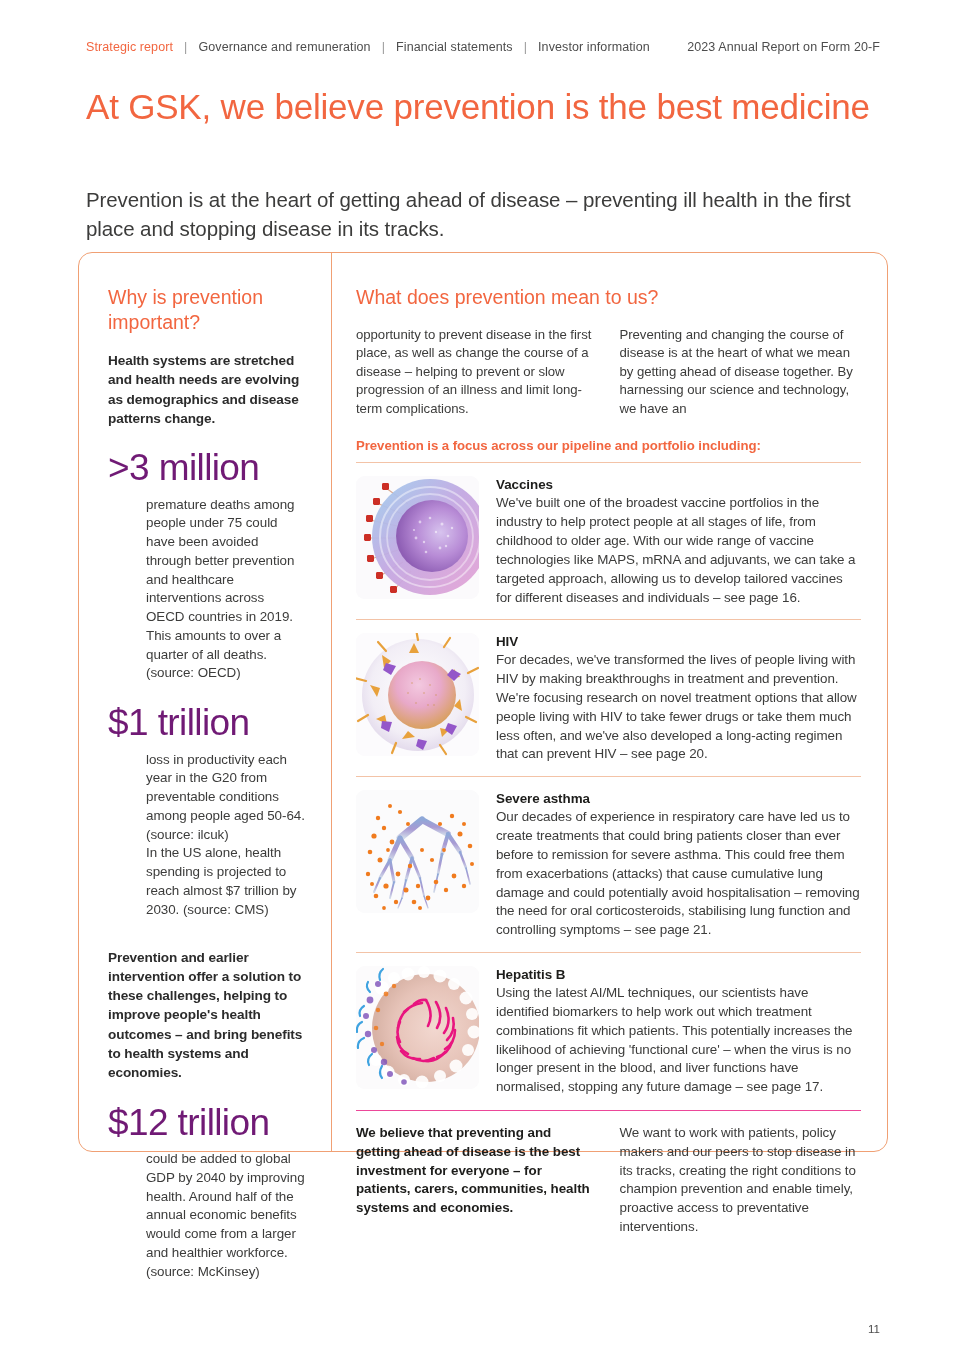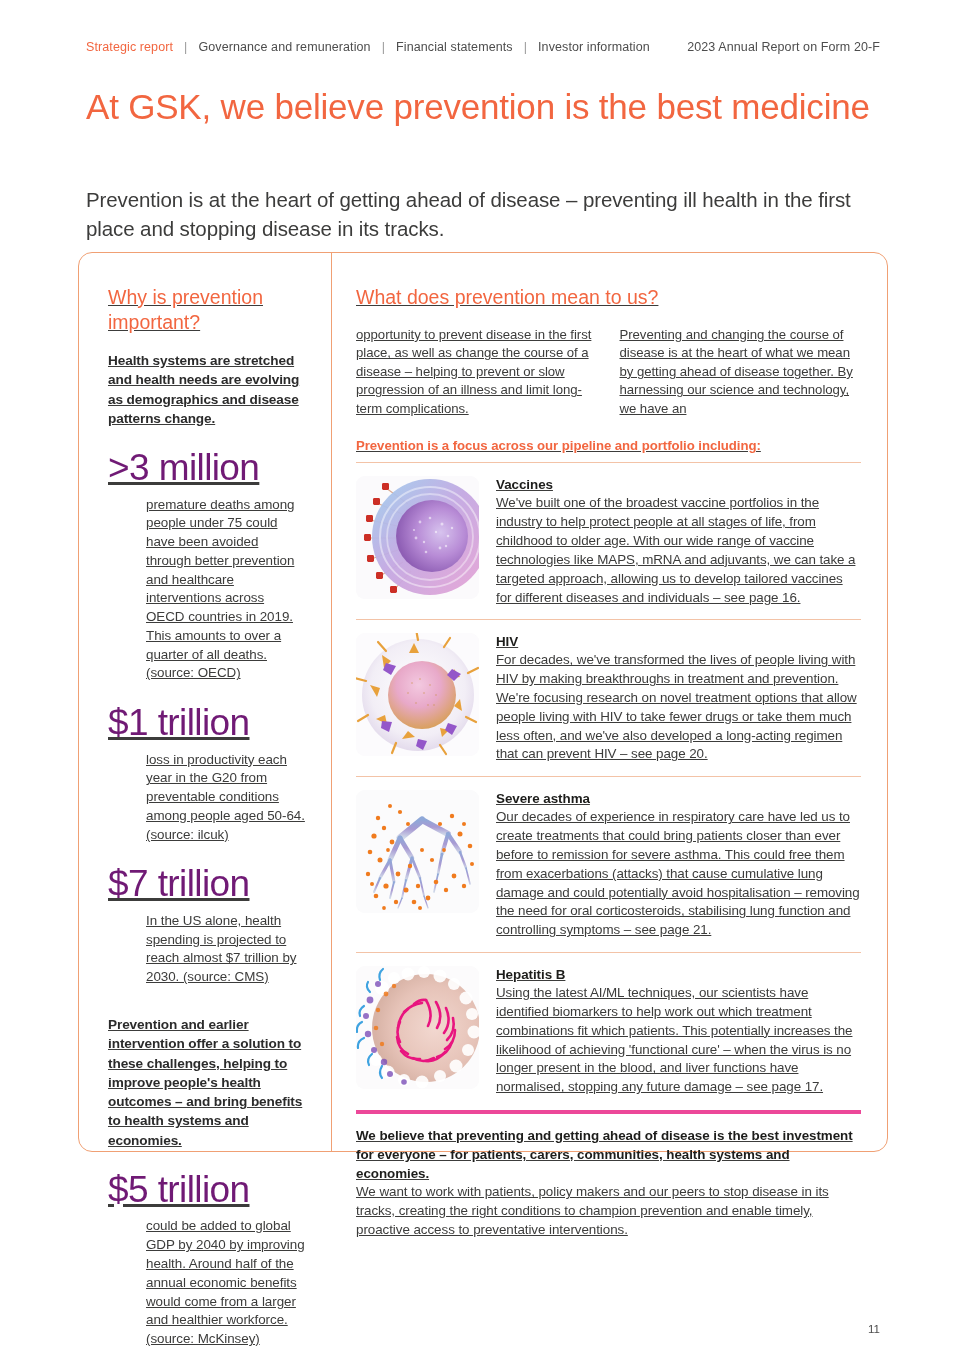--- a/index.html
+++ b/index.html
@@ -66,21 +66,20 @@
   
   .panel {
     position: absolute;
     top: 252px;
     left: 78px;
     width: 810px;
     height: 900px;
     border: 1.2px solid #f0a074;
     border-radius: 14px;
     display: flex;
-    text-decoration: underline;
   }
   .col-left {
     width: 253px;
     padding: 32px 26px 0 29px;
     border-right: 1.2px solid #f0a074;
   }
   .col-right {
     flex: 1;
     padding: 32px 26px 0 24px;
   }
@@ -167,24 +166,24 @@
   }
   .entry-text {
     font-size: 13.4px;
     line-height: 1.405;
     color: #3c3c3b;
     letter-spacing: -0.08px;
   }
 
   .closing {
     display: flex;
-    border-top: 4px solid #ec4899;
+    gap: 22px;
+    border-top: 1px solid #ec4899;
     padding-top: 13px;
     margin-top: 1px;
-    flex-direction: column;
   }
   .closing > div { flex: 1; font-size: 13.4px; line-height: 1.40; letter-spacing: -0.06px; }
   .closing .bold { font-weight: bold; color: #1d1d1b; }
 
   
   .page-num {
     position: absolute;
     right: 86px;
     bottom: 30px;
     font-size: 11.5px;
@@ -218,26 +217,25 @@
     <div class="col-left">
       <div class="sec-head">Why is prevention important?</div>
       <div class="lead-bold">Health systems are stretched and health needs are evolving as demographics and disease patterns change.</div>
 
       <div class="stat">&gt;3 million</div>
       <div class="body-sm">premature deaths among people under 75 could have been avoided through better prevention and healthcare interventions across OECD countries in 2019. This amounts to over a quarter of all deaths. (source: OECD)</div>
 
       <div class="stat">$1 trillion</div>
       <div class="body-sm">loss in productivity each year in the G20 from preventable conditions among people aged 50-64. (source: ilcuk)</div>
 
-      <div class="stat">$7 trillion</div>
       <div class="body-sm">In the US alone, health spending is projected to reach almost $7 trillion by 2030. (source: CMS)</div>
 
       <div class="lead-bold gap-block">Prevention and earlier intervention offer a solution to these challenges, helping to improve people's health outcomes – and bring benefits to health systems and economies.</div>
 
-      <div class="stat">$5 trillion</div>
+      <div class="stat">$12 trillion</div>
       <div class="body-sm">could be added to global GDP by 2040 by improving health. Around half of the annual economic benefits would come from a larger and healthier workforce. (source: McKinsey)</div>
     </div>
 
     <div class="col-right">
       <div class="sec-head">What does prevention mean to us?</div>
 
       <div class="intro-cols">
         <div>opportunity to prevent disease in the first place, as well as change the course of a disease – helping to prevent or slow progression of an illness and limit long-term complications.</div>
         <div>Preventing and changing the course of disease is at the heart of what we mean by getting ahead of disease together. By harnessing our science and technology, we have an</div>
       </div>

